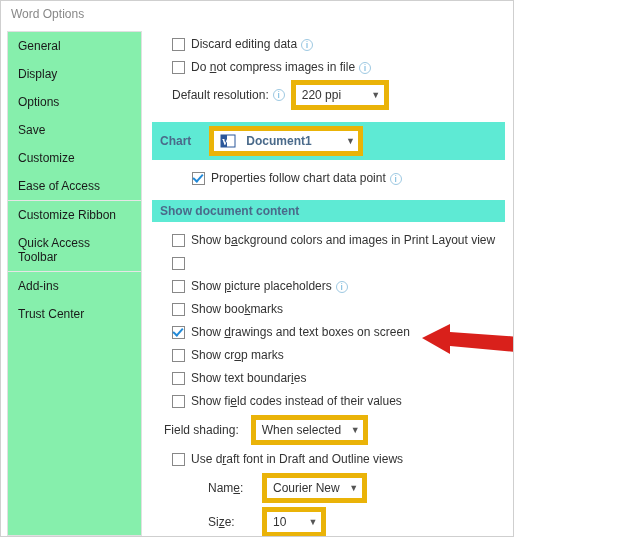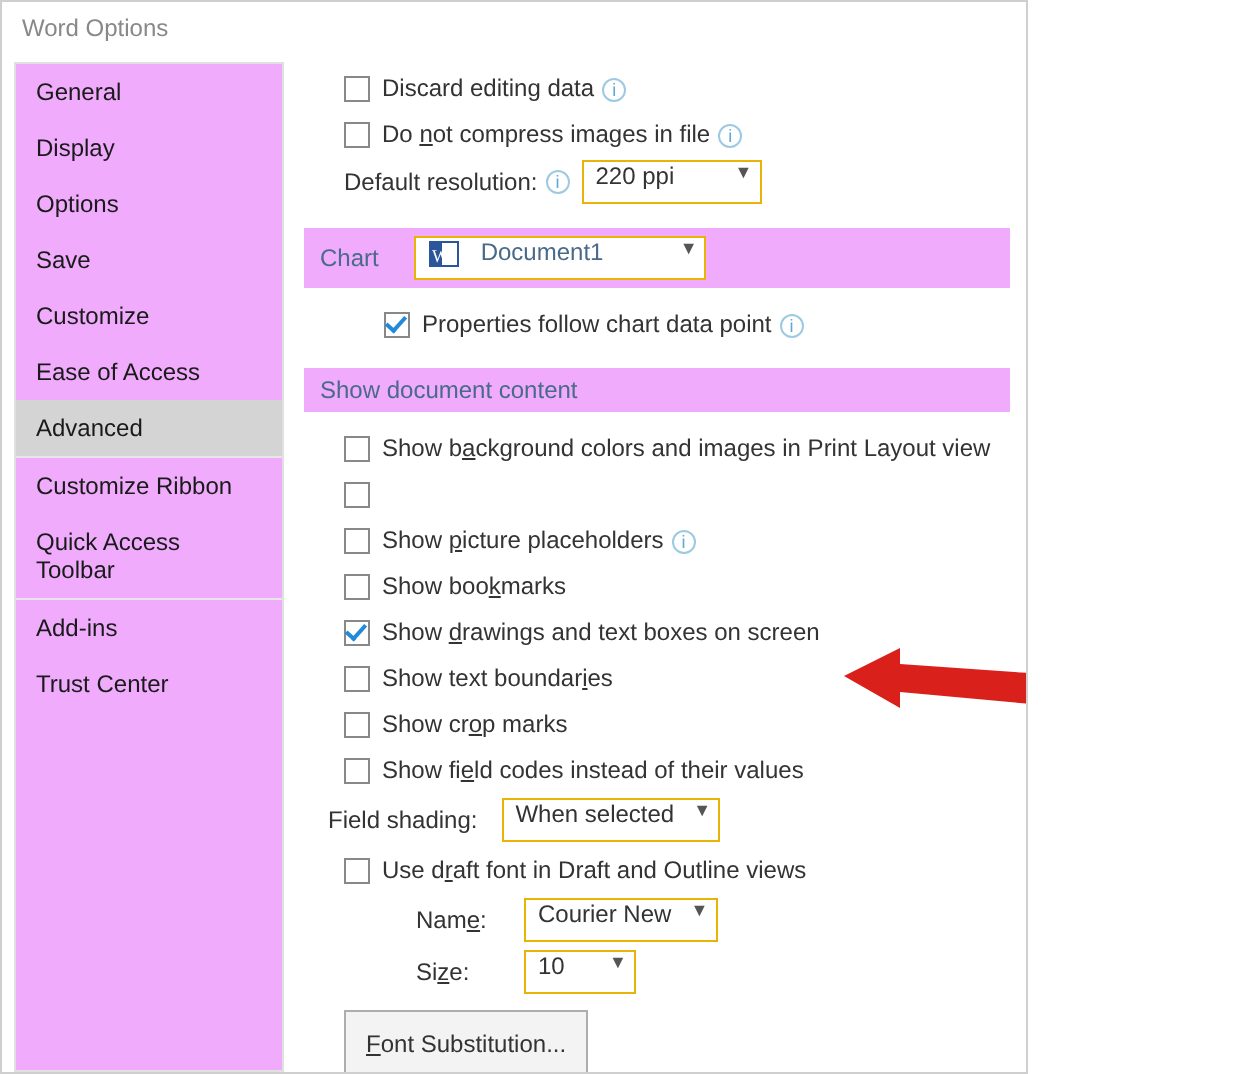--- a/index.html
+++ b/index.html
@@ -1,55 +1,54 @@
 <!DOCTYPE html>
 <html><head>
 <meta charset="utf-8">
 <style>
 html,body{margin:0;padding:0;font-family:"Segoe UI",Tahoma,sans-serif;font-size:12px;color:#333;background:#fff}
 .window{width:514px;height:537px;border:1px solid #cfcfcf;box-sizing:border-box;position:relative;overflow:hidden}
 .titlebar{padding:6px 10px;color:#888;font-size:12px}
 .body{display:flex;height:calc(100% - 26px)}
-.sidebar{width:135px;border:1px solid #e0e0e0;margin:4px 0 0 6px;background:#f0abfc;box-sizing:border-box}
+.sidebar{width:135px;border:1px solid #e0e0e0;margin:4px 0 0 6px;background:#86efac;box-sizing:border-box}
 .sidebar-item{padding:7px 10px;color:#1a1a1a;cursor:default}
 .sidebar-item.selected{background:#d4d4d4}
 .sidebar-sep{height:1px;background:#e6e6e6;margin:0}
 .content{flex:1;padding:4px 8px 0 10px;overflow:hidden;position:relative}
 .row{display:flex;align-items:center;margin:3px 0 3px 20px;min-height:20px}
 .row.indent{margin-left:40px}
 .cbx{width:13px;height:13px;border:1px solid #888;margin-right:6px;position:relative;box-sizing:border-box;background:#fff;flex:none}
 .cbx.checked::after{content:"";position:absolute;left:2px;top:-1px;width:4px;height:8px;border:solid #228ad8;border-width:0 2px 2px 0;transform:rotate(42deg)}
 .lbl{white-space:nowrap}
 .lbl u{text-decoration:underline}
 .info{display:inline-block;width:12px;height:12px;border:1px solid #9ec9e2;border-radius:50%;color:#5aa9d6;font-size:9px;line-height:11px;text-align:center;margin-left:4px;box-sizing:border-box}
-.combo{display:inline-flex;border:1px solid #eab308;height:20px;background:#fff;margin-left:6px}
+.combo{display:inline-flex;align-items:center;border:5px solid #eab308;height:20px;background:#fff;margin-left:6px}
 .combo .combo-text{padding:0 6px;min-width:60px}
 .combo .caret{width:16px;text-align:center;color:#555;font-size:9px}
-.section{background:#f0abfc;color:#4a6a8a;font-weight:400;padding:4px 8px;margin:12px 0 8px 0;display:flex;align-items:center}
+.section{background:#5eead4;color:#4a6a8a;font-weight:700;padding:4px 8px;margin:12px 0 8px 0;display:flex;align-items:center}
 .doc-icon{width:16px;height:16px;margin:0 4px 0 6px;display:inline-block}
 .btn{border:1px solid #adadad;background:#f3f3f3;padding:9px 10px;margin-left:20px;margin-top:4px;display:inline-block}
 .field-row{display:flex;align-items:center;margin:4px 0 4px 40px}
 .field-label{margin-right:6px}
 .arrow{position:absolute;left:280px;top:295px;pointer-events:none}
 </style>
 </head>
 <body>
 
 <div class="window">
   <div class="titlebar">Word Options</div>
   <div class="body">
 
     <div class="sidebar">
       <div class="sidebar-item">General</div>
       <div class="sidebar-item">Display</div>
       <div class="sidebar-item">Options</div>
       <div class="sidebar-item">Save</div>
       <div class="sidebar-item">Customize</div>
       <div class="sidebar-item">Ease of Access</div>
-      <div class="sidebar-item selected">Advanced</div>
       <div class="sidebar-sep"></div>
       <div class="sidebar-item">Customize Ribbon</div>
       <div class="sidebar-item">Quick Access Toolbar</div>
       <div class="sidebar-sep"></div>
       <div class="sidebar-item">Add-ins</div>
       <div class="sidebar-item">Trust Center</div>
     </div>
 
     <div class="content">
 
@@ -108,25 +107,25 @@
       <div class="row">
         <span class="cbx"></span>
         <span class="lbl">Show boo<u>k</u>marks</span>
       </div>
       <div class="row">
         <span class="cbx checked"></span>
         <span class="lbl">Show <u>d</u>rawings and text boxes on screen</span>
       </div>
       <div class="row">
         <span class="cbx"></span>
-        <span class="lbl">Show text boundar<u>i</u>es</span>
+        <span class="lbl">Show cr<u>o</u>p marks</span>
       </div>
       <div class="row">
         <span class="cbx"></span>
-        <span class="lbl">Show cr<u>o</u>p marks</span>
+        <span class="lbl">Show text boundar<u>i</u>es</span>
       </div>
       <div class="row">
         <span class="cbx"></span>
         <span class="lbl">Show fi<u>e</u>ld codes instead of their values</span>
       </div>
 
       <div class="field-row" style="margin-left:12px">
         <span class="field-label">Field shading:</span>
         <span class="combo">
           <span class="combo-text">When selected</span>

